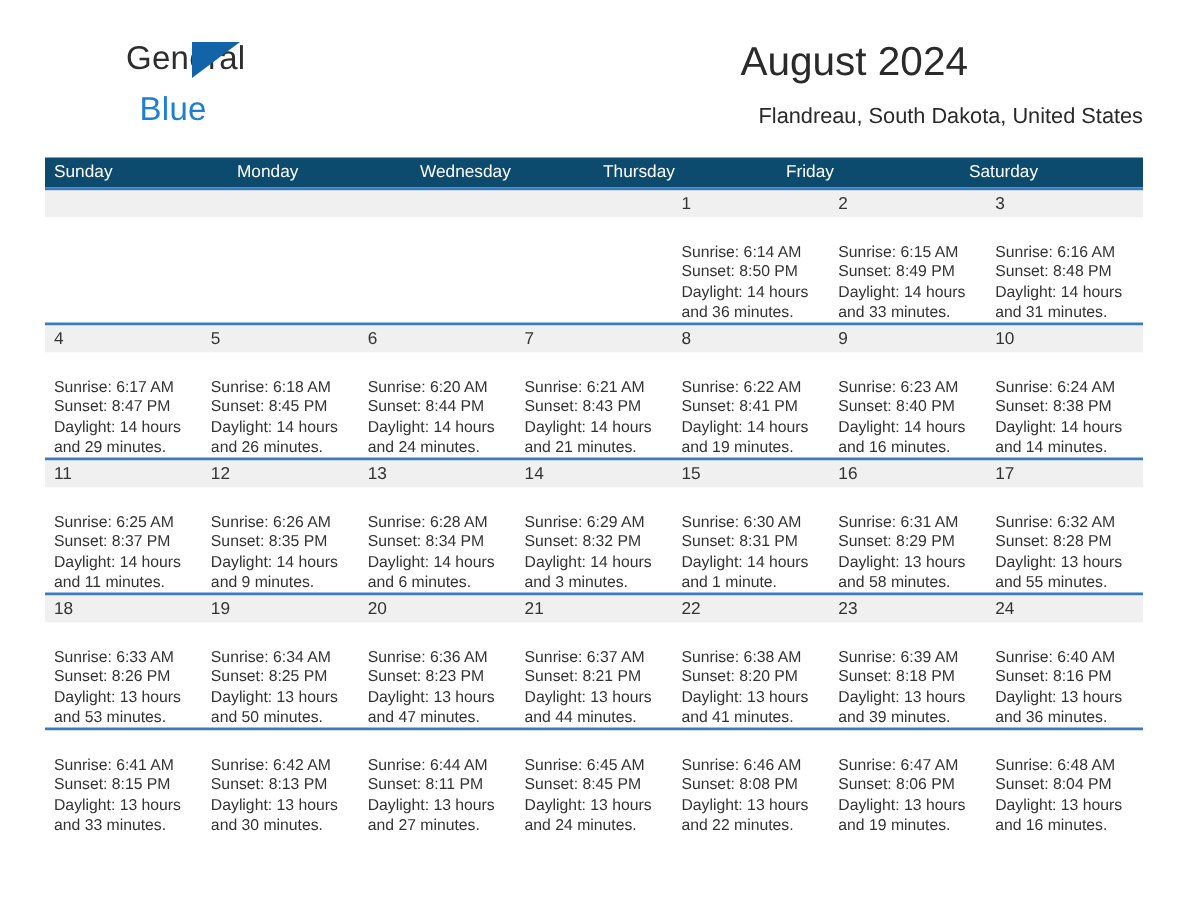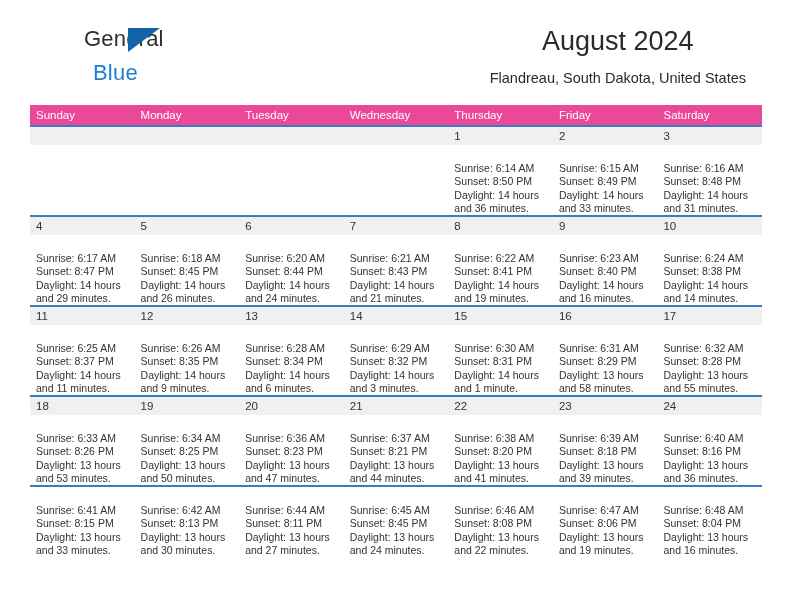--- a/index.html
+++ b/index.html
@@ -60,48 +60,49 @@
     left: 98px;
     top: 2px;
     width: 0;
     height: 0;
     border-left: 32px solid #1363a8;
     border-bottom: 24px solid transparent;
   }
 
   .title-block {
     position: absolute;
-    right: 16px;
+    right: 0;
     top: -2px;
-    text-align: center;
+    text-align: left;
   }
   .month-title {
     font-size: 27px;
     color: #2a2a2a;
     line-height: 34px;
     white-space: nowrap;
   }
   .location-subtitle {
     font-size: 14.5px;
     color: #2a2a2a;
     line-height: 20px;
     margin-top: 10px;
     white-space: nowrap;
+    margin-left: 12px;
   }
 
   
   .calendar {
     position: absolute;
     left: 30px;
     top: 105px;
     width: 732px;
   }
   .weekday-row {
     display: flex;
-    background: #ec4899;
+    background: #0c4a6e;
     height: 20px;
   }
   .weekday-cell {
     flex: 1 1 0;
     color: #ffffff;
     font-size: 11.5px;
     line-height: 20px;
     padding-left: 6px;
     box-sizing: border-box;
     white-space: nowrap;
@@ -162,21 +163,20 @@
       <div class="month-title">August 2024</div>
       <div class="location-subtitle">Flandreau, South Dakota, United States</div>
     </div>
   </div>
 
   <div class="calendar">
 
     <div class="weekday-row">
       <div class="weekday-cell">Sunday</div>
       <div class="weekday-cell">Monday</div>
-      <div class="weekday-cell">Tuesday</div>
       <div class="weekday-cell">Wednesday</div>
       <div class="weekday-cell">Thursday</div>
       <div class="weekday-cell">Friday</div>
       <div class="weekday-cell">Saturday</div>
     </div>
 
     <div class="week-row">
       <div class="daynum-row">
         <div class="daynum-cell"></div>
         <div class="daynum-cell"></div>

